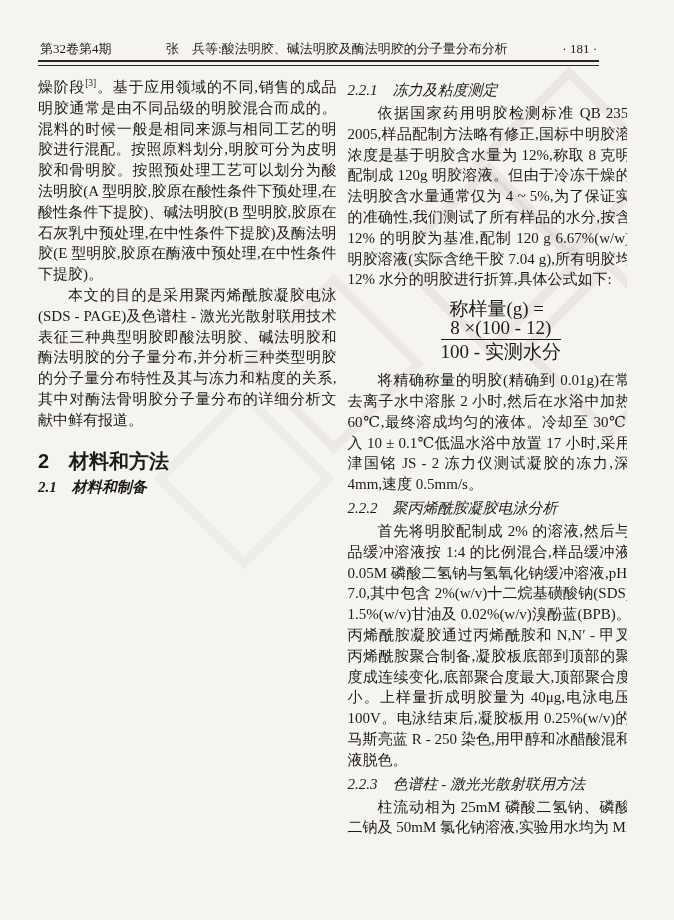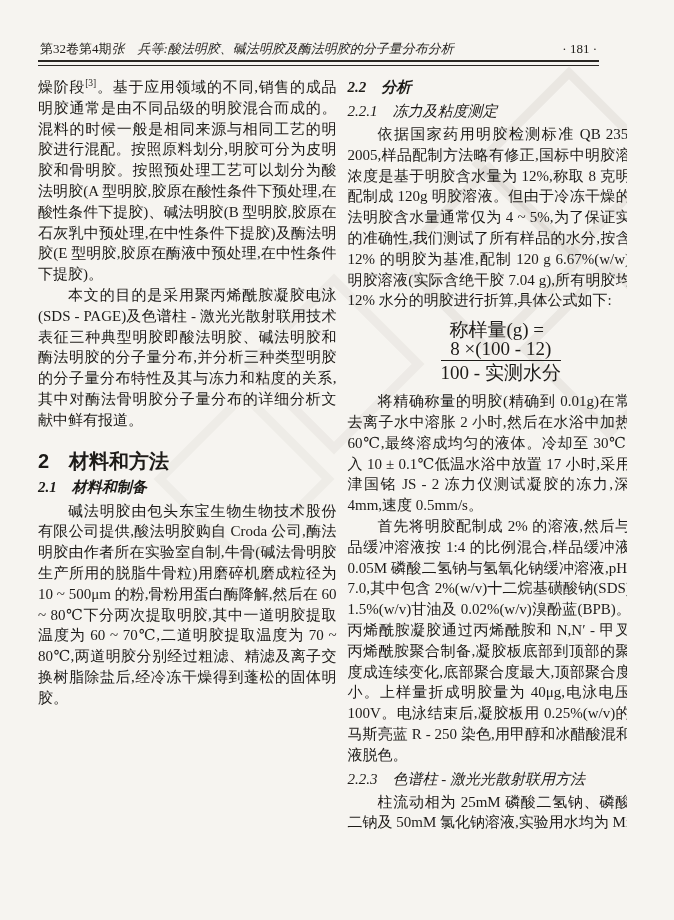--- a/index.html
+++ b/index.html
@@ -16,21 +16,21 @@
   .wm3 { width:110px; height:110px; left:545px; top:285px; }
   .wm4 { width:110px; height:110px; left:270px; top:300px; border-color:rgba(125,118,105,0.07); }
   .wm5 { width:110px; height:110px; left:180px; top:415px; border-color:rgba(125,118,105,0.06); }
 
   .hdr {
     position:absolute; left:40px; right:30px; top:40px;
     display:flex; align-items:baseline;
     font-size:13px; color:#211f1b;
   }
   .hdr-left  { white-space:nowrap; }
-  .hdr-center{ flex:1; text-align:left; white-space:nowrap;font-style:italic; }
+  .hdr-center{ flex:1; text-align:center; white-space:nowrap; }
   .hdr-right { white-space:nowrap; }
 
   .dbl-rule {
     position:absolute; left:38px; right:28px; top:60px;
     height:3px;
     border-top:2px solid #2a2723;
     border-bottom:1px solid #2a2723;
   }
 
   .cols {
@@ -82,39 +82,38 @@
 
     <section class="col">
       <p class="bp noind"><span>燥阶段</span><sup class="sup">[3]</sup><span>。基于应用领域的不同,销售的成品明胶通常是由不同品级的明胶混合而成的。混料的时候一般是相同来源与相同工艺的明胶进行混配。按照原料划分,明胶可分为皮明胶和骨明胶。按照预处理工艺可以划分为酸法明胶(A 型明胶,胶原在酸性条件下预处理,在酸性条件下提胶)、碱法明胶(B 型明胶,胶原在石灰乳中预处理,在中性条件下提胶)及酶法明胶(E 型明胶,胶原在酶液中预处理,在中性条件下提胶)。</span></p>
 
 
       <p class="bp">本文的目的是采用聚丙烯酰胺凝胶电泳(SDS - PAGE)及色谱柱 - 激光光散射联用技术表征三种典型明胶即酸法明胶、碱法明胶和酶法明胶的分子量分布,并分析三种类型明胶的分子量分布特性及其与冻力和粘度的关系,其中对酶法骨明胶分子量分布的详细分析文献中鲜有报道。</p>
 
       <h2 class="h1">2　材料和方法</h2>
       <h3 class="h2">2.1　材料和制备</h3>
 
-      <p class="bp">碱法明胶由包头东宝生物生物技术股份有限公司提供,酸法明胶购自 Croda 公司,酶法明胶由作者所在实验室自制,牛骨(碱法骨明胶生产所用的脱脂牛骨粒)用磨碎机磨成粒径为 10 ~ 500μm 的粉,骨粉用蛋白酶降解,然后在 60 ~ 80℃下分两次提取明胶,其中一道明胶提取温度为 60 ~ 70℃,二道明胶提取温度为 70 ~ 80℃,两道明胶分别经过粗滤、精滤及离子交换树脂除盐后,经冷冻干燥得到蓬松的固体明胶。</p>
     </section>
 
     <section class="col">
-      <h3 class="h2">2.2　分析</h3>
       <h4 class="h3">2.2.1　冻力及粘度测定</h4>
 
       <p class="bp">依据国家药用明胶检测标准 QB 2354 - 2005,样品配制方法略有修正,国标中明胶溶液浓度是基于明胶含水量为 12%,称取 8 克明胶配制成 120g 明胶溶液。但由于冷冻干燥的酶法明胶含水量通常仅为 4 ~ 5%,为了保证实验的准确性,我们测试了所有样品的水分,按含水 12% 的明胶为基准,配制 120 g 6.67%(w/w)的明胶溶液(实际含绝干胶 7.04 g),所有明胶均按 12% 水分的明胶进行折算,具体公式如下:</p>
 
       <div class="formula">
         <span>称样量(g) =</span>
         <span class="frac">
           <span class="num">8 ×(100 - 12)</span>
           <span class="den">100 - 实测水分</span>
         </span>
       </div>
 
       <p class="bp">将精确称量的明胶(精确到 0.01g)在常温去离子水中溶胀 2 小时,然后在水浴中加热至 60℃,最终溶成均匀的液体。冷却至 30℃,放入 10 ± 0.1℃低温水浴中放置 17 小时,采用天津国铭 JS - 2 冻力仪测试凝胶的冻力,深度 4mm,速度 0.5mm/s。</p>
 
+      <h4 class="h3">2.2.2　聚丙烯酰胺凝胶电泳分析</h4>
       <p class="bp">首先将明胶配制成 2% 的溶液,然后与样品缓冲溶液按 1:4 的比例混合,样品缓冲液为 0.05M 磷酸二氢钠与氢氧化钠缓冲溶液,pH 为 7.0,其中包含 2%(w/v)十二烷基磺酸钠(SDS)、1.5%(w/v)甘油及 0.02%(w/v)溴酚蓝(BPB)。聚丙烯酰胺凝胶通过丙烯酰胺和 N,N′ - 甲叉双丙烯酰胺聚合制备,凝胶板底部到顶部的聚合度成连续变化,底部聚合度最大,顶部聚合度最小。上样量折成明胶量为 40μg,电泳电压为 100V。电泳结束后,凝胶板用 0.25%(w/v)的考马斯亮蓝 R - 250 染色,用甲醇和冰醋酸混和溶液脱色。</p>
 
       <h4 class="h3">2.2.3　色谱柱 - 激光光散射联用方法</h4>
       <p class="bp">柱流动相为 25mM 磷酸二氢钠、磷酸氢二钠及 50mM 氯化钠溶液,实验用水均为 Mili-</p>
     </section>
 
   </main>
 </div>
 
 </body></html>

